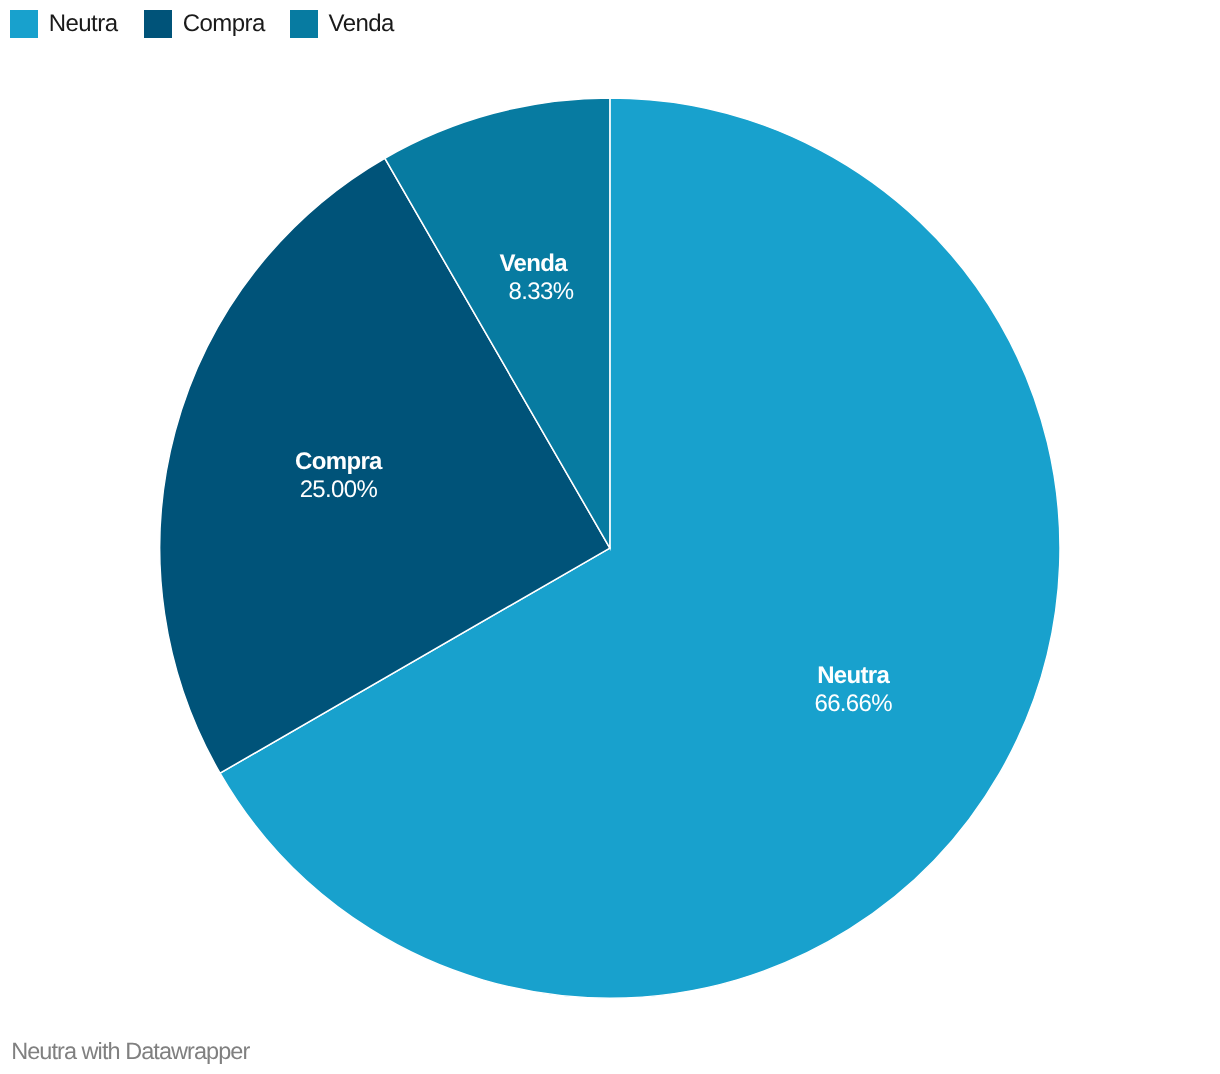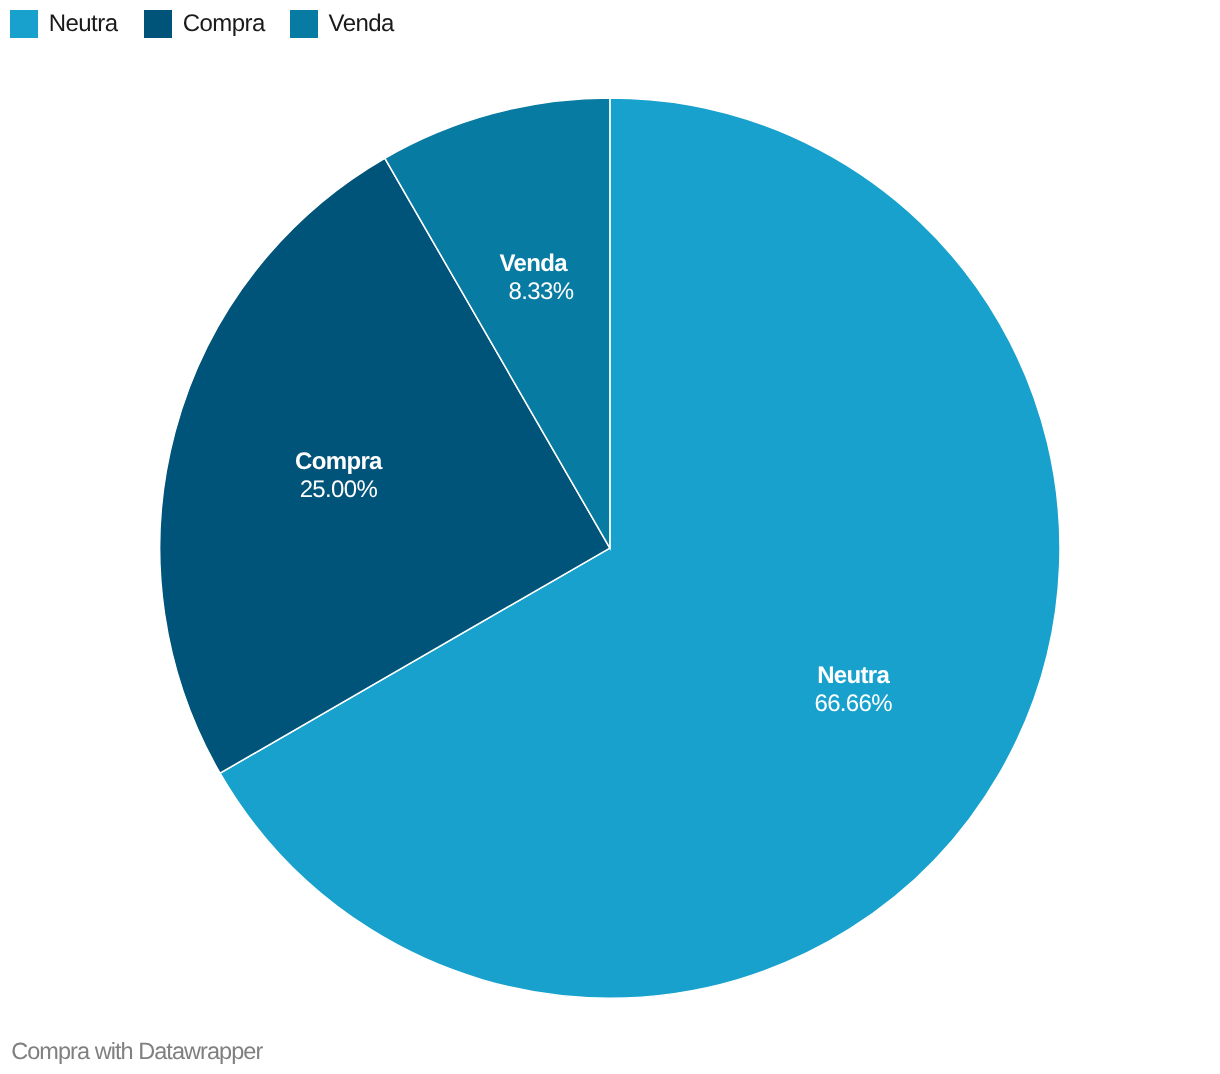--- a/index.html
+++ b/index.html
@@ -54,13 +54,13 @@
   <g>
     <text class="pie-label-name" text-anchor="middle" x="853.2" y="683.2">Neutra</text>
     <text class="pie-label-pct" text-anchor="middle" x="853.2" y="711.4">66.66%</text>
     <text class="pie-label-name" text-anchor="middle" x="338.4" y="468.9">Compra</text>
     <text class="pie-label-pct" text-anchor="middle" x="338.4" y="497.1">25.00%</text>
     <text class="pie-label-name" text-anchor="middle" x="533.3" y="270.9">Venda</text>
     <text class="pie-label-pct" text-anchor="middle" x="541" y="299.3">8.33%</text>
   </g>
 </svg>
 
-<div class="footer">Compra with Datawrapper</div>
+<div class="footer">Neutra with Datawrapper</div>
 
 </body></html>

